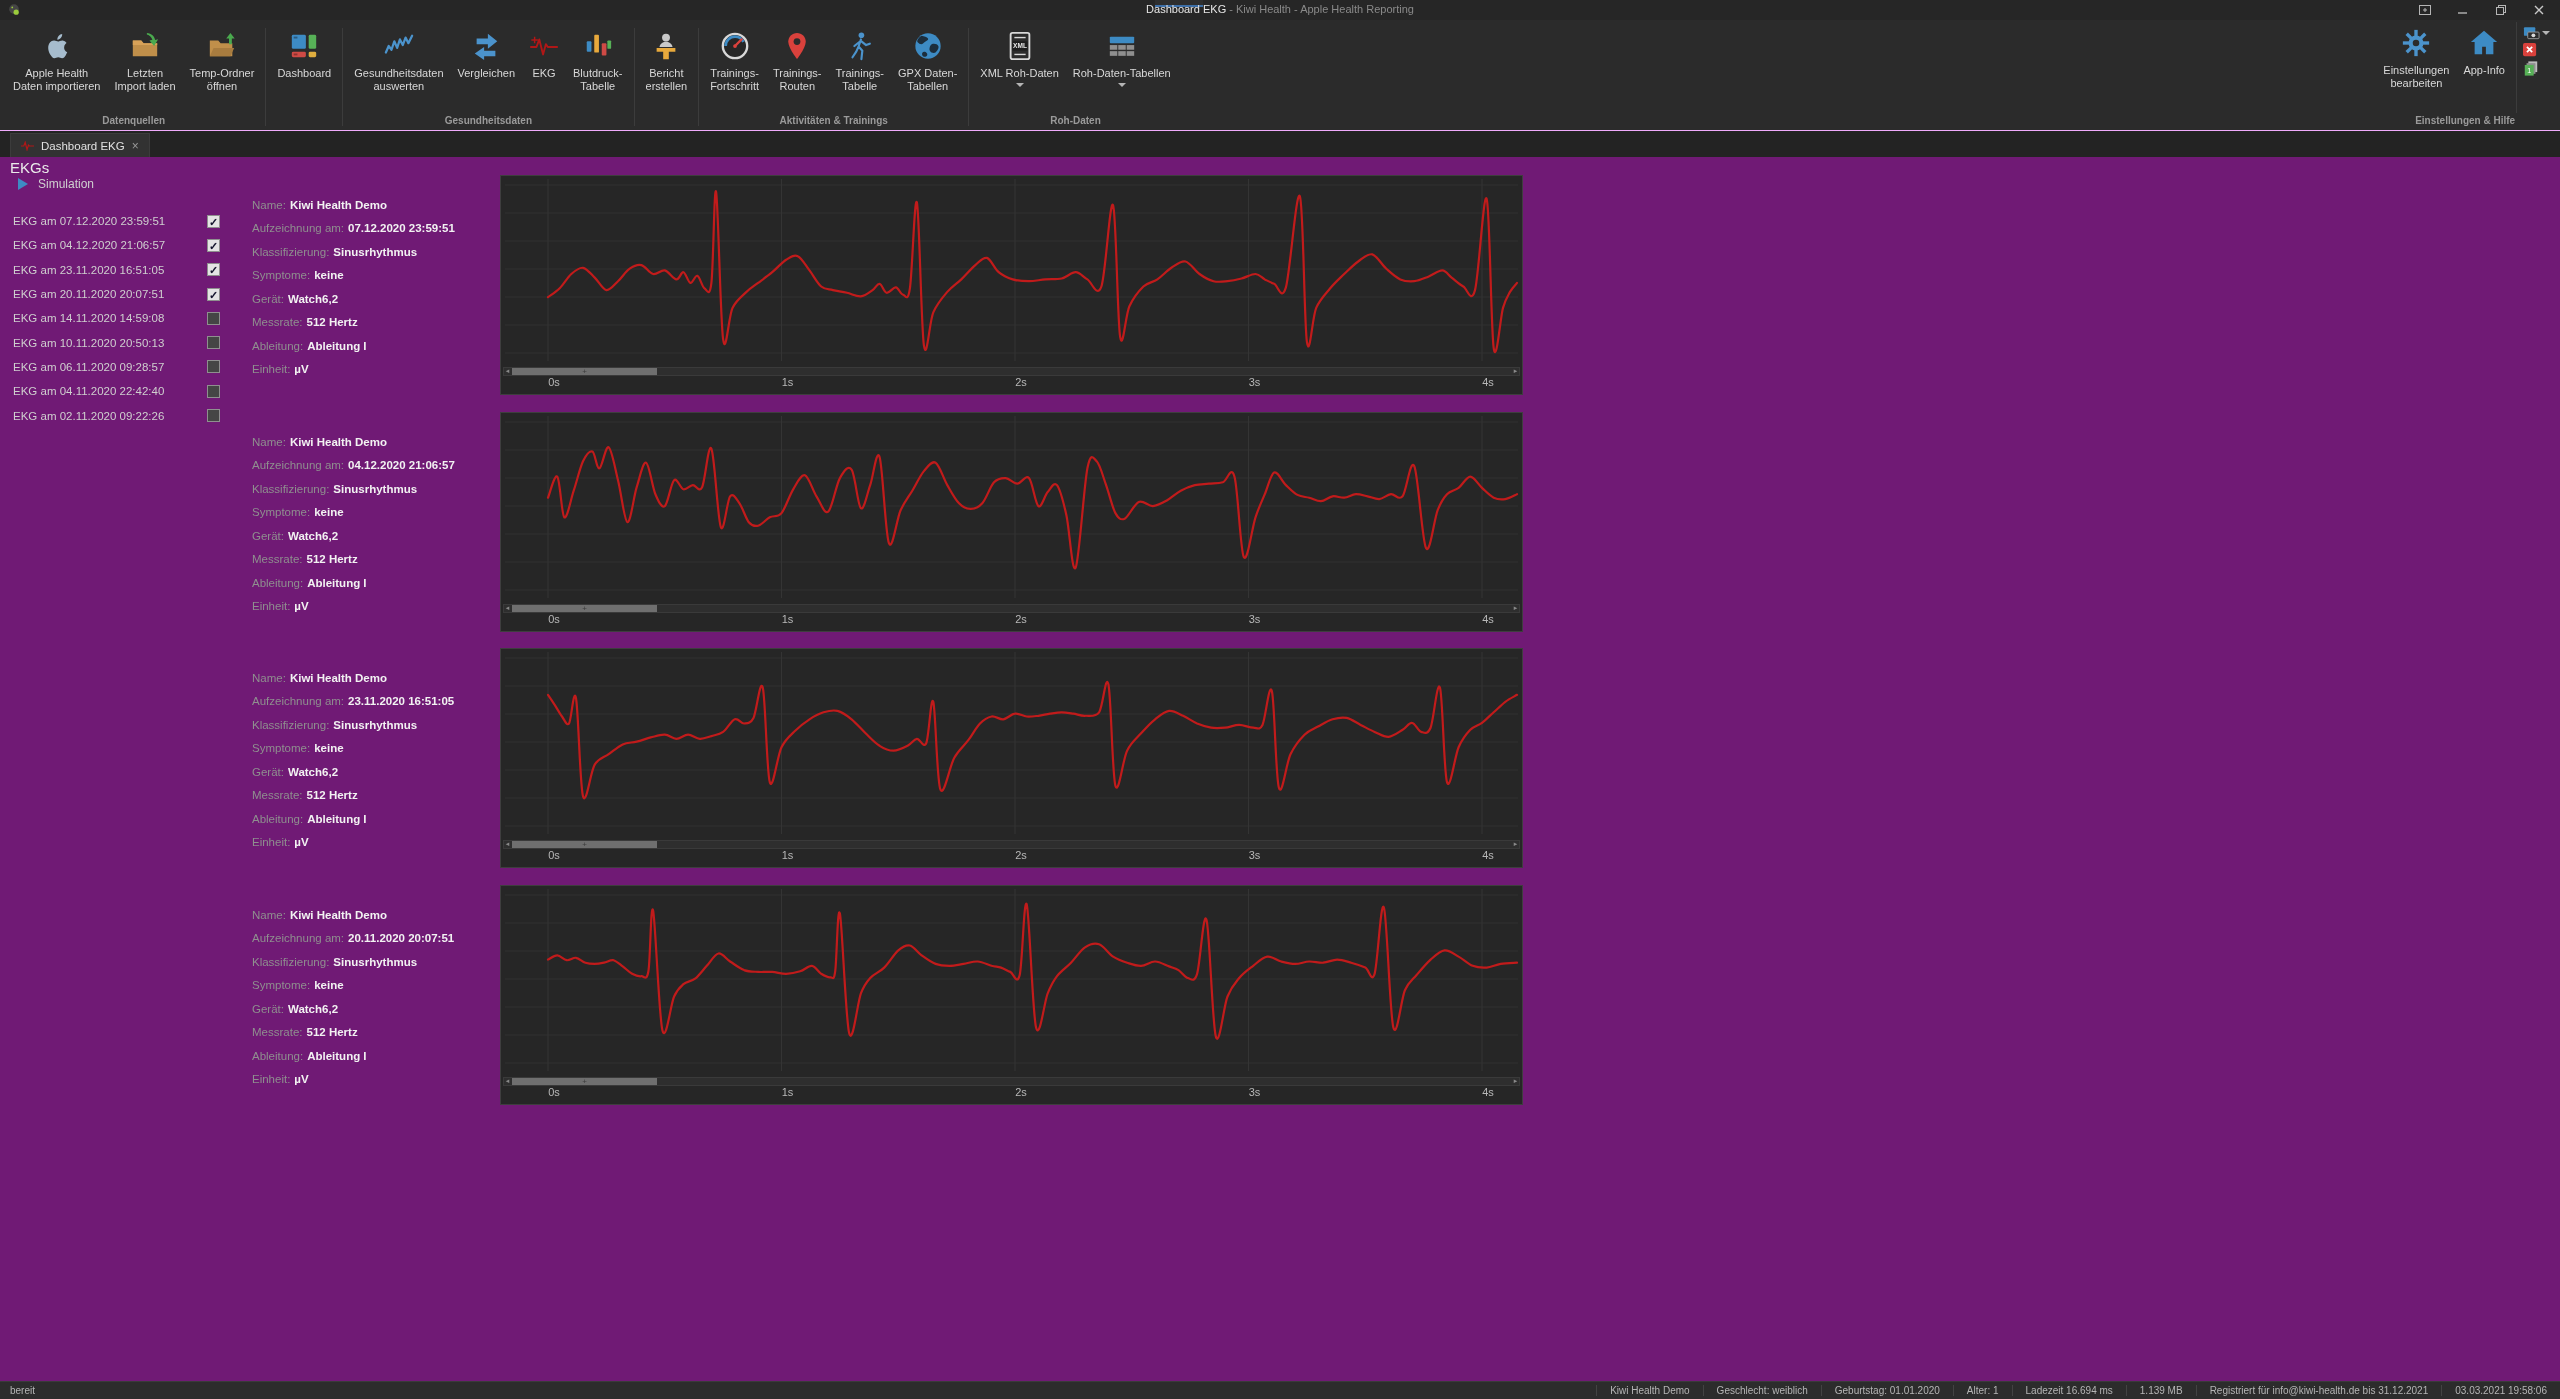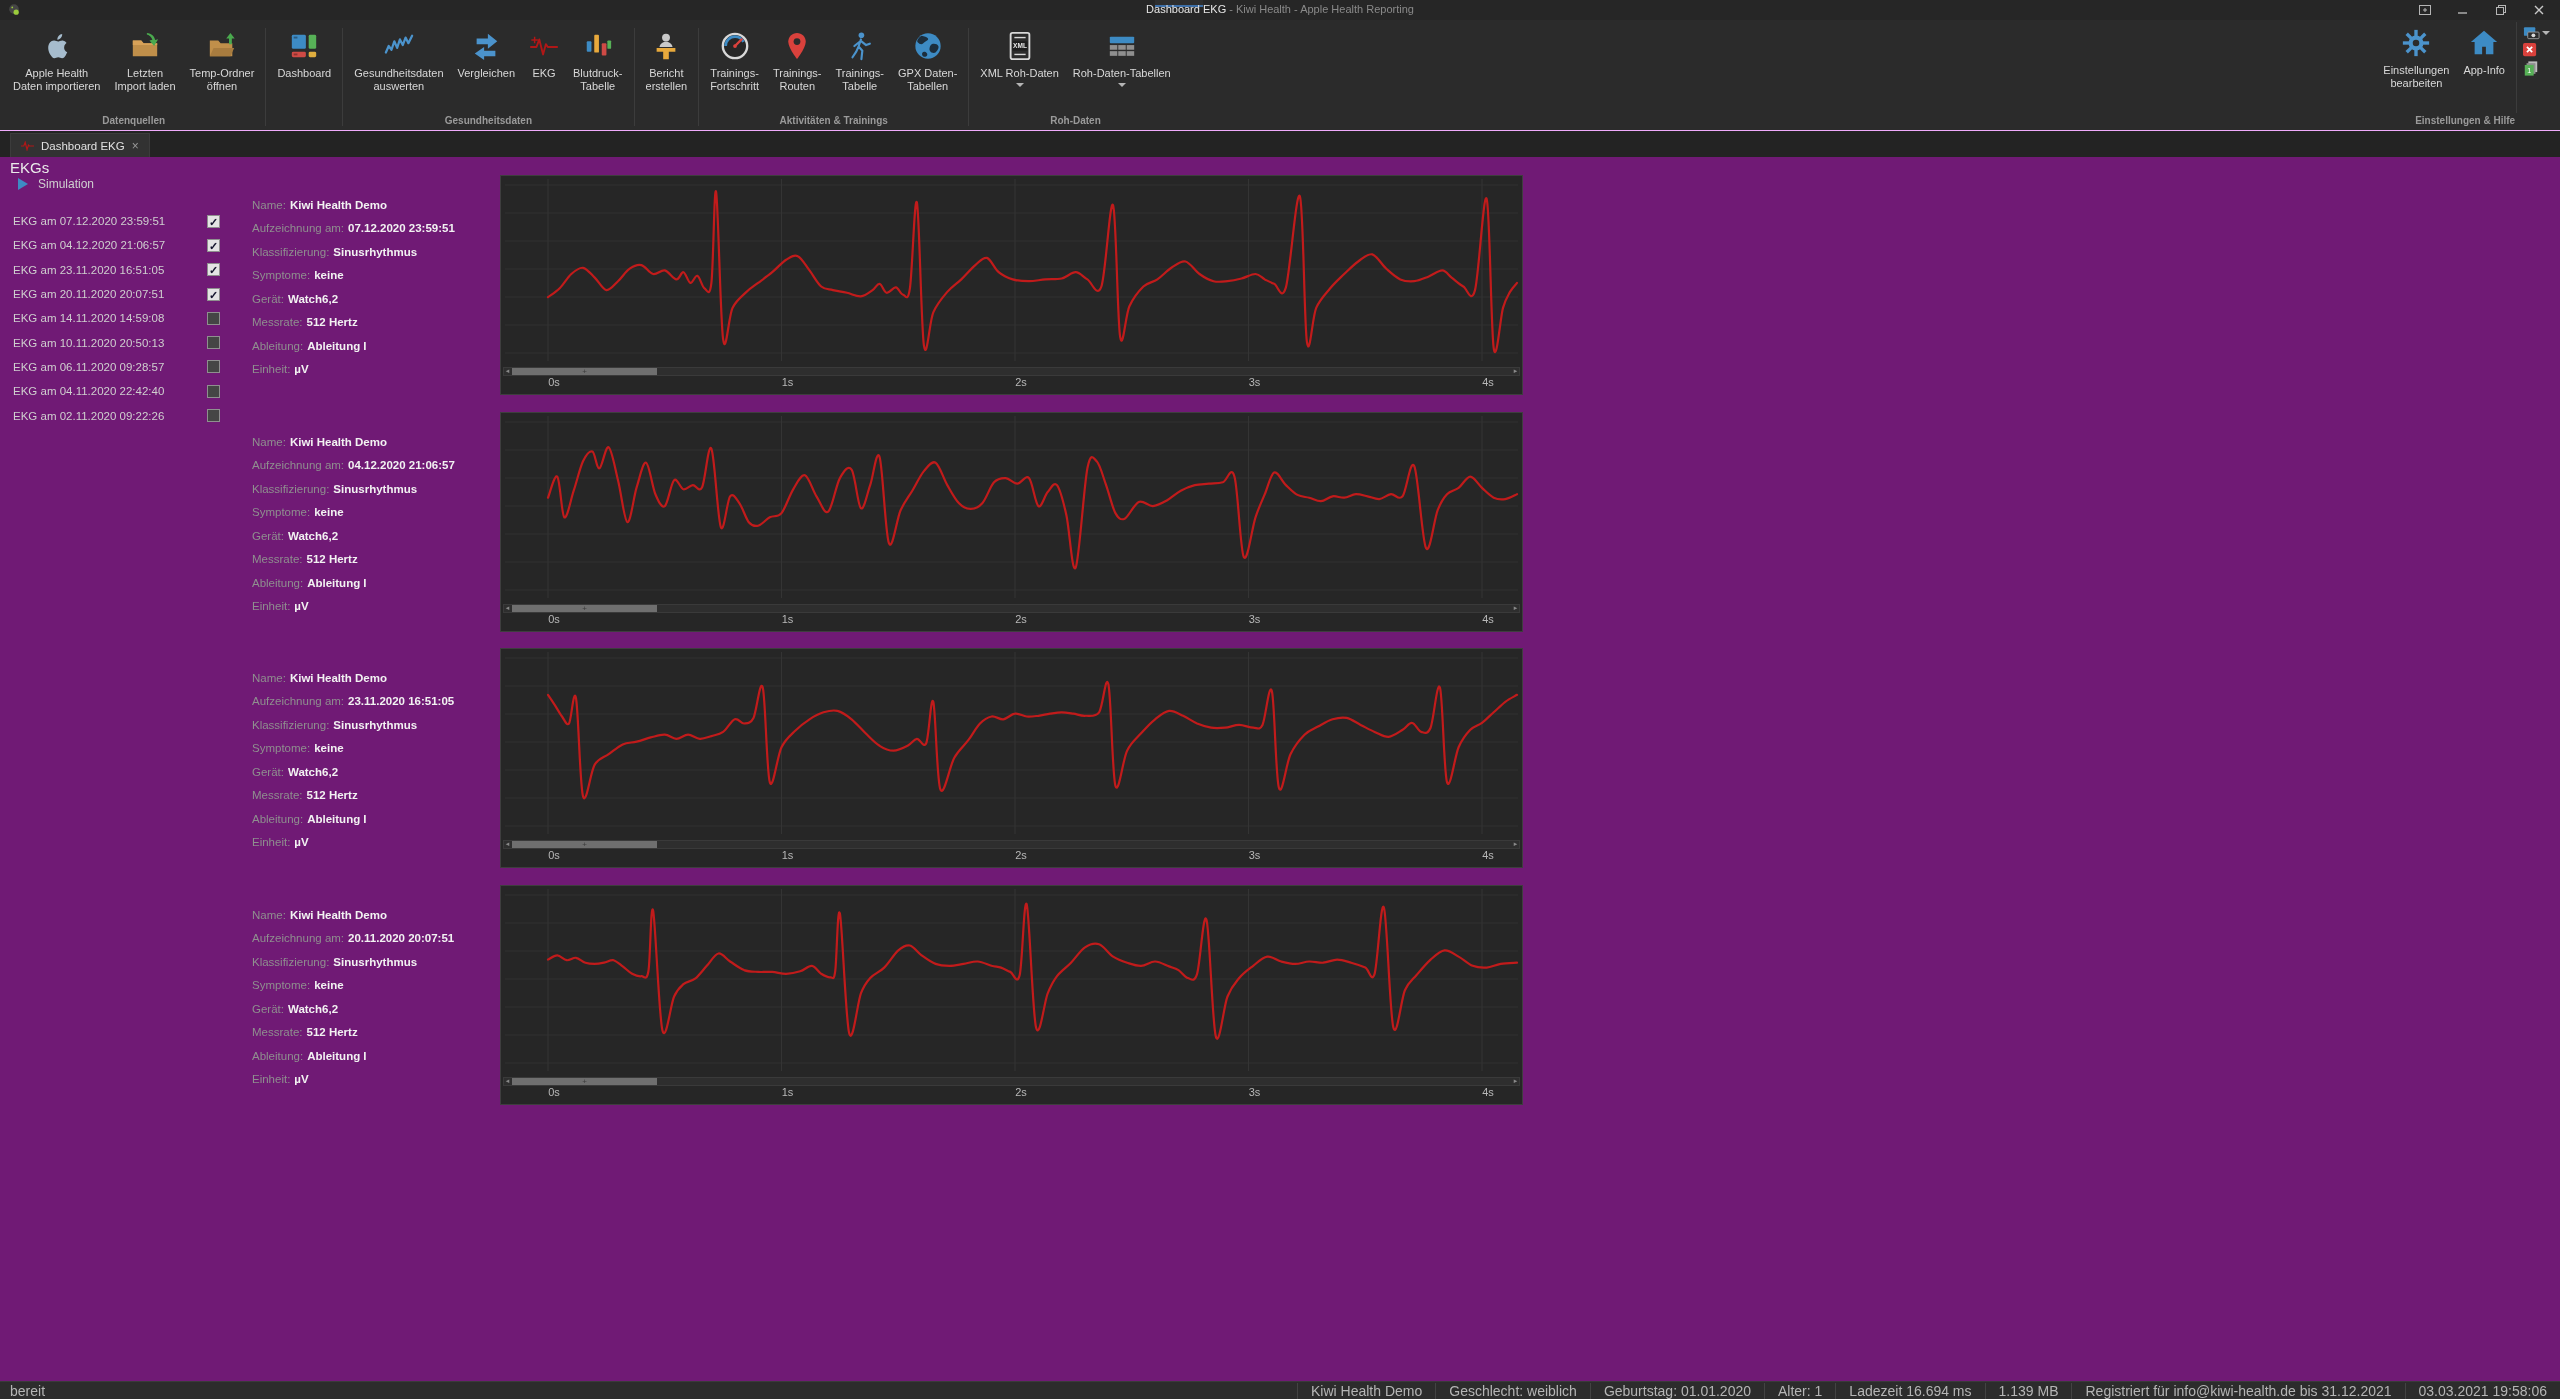--- a/index.html
+++ b/index.html
@@ -56,21 +56,21 @@
   svg.ekg{position:absolute;left:1px;top:1px;}
   .hscroll{position:absolute;left:2px;right:2px;top:191px;height:9px;background:#2e2e2e;border:1px solid #3a3a3a;box-sizing:border-box;}
   .hthumb{position:absolute;left:8px;top:0;width:145px;height:7px;background:#6f6f6f;text-align:center;
           font-size:8px;line-height:7px;color:#3c3c3c;}
   .harr{position:absolute;top:-1px;width:7px;height:7px;font-size:7px;line-height:8px;color:#8a8a8a;text-align:center;}
   .harr.left{left:0;} .harr.right{right:0;}
   .axis{position:absolute;left:1px;top:200px;width:1019px;height:16px;}
   .tick{position:absolute;top:0;transform:translateX(-50%);font-size:11px;color:#b8b8b8;}
   
   .statusbar{position:absolute;left:0;right:0;bottom:0;height:17px;background:#2c2c2c;border-top:1px solid #3a3a3a;
-             display:flex;align-items:center;font-size:14px;color:#b5b5b5;}
+             display:flex;align-items:center;font-size:10px;color:#b5b5b5;}
   .status-left{padding-left:10px;}
   .status-right{margin-left:auto;display:flex;height:100%;align-items:center;}
   .seg{border-left:1px solid #434343;padding:0 13px;white-space:nowrap;}
 </style>
 </head>
 <body>
 
 <div class="titlebar">
   <span class="app-logo">
     <svg width="14" height="14" viewBox="0 0 16 16">

